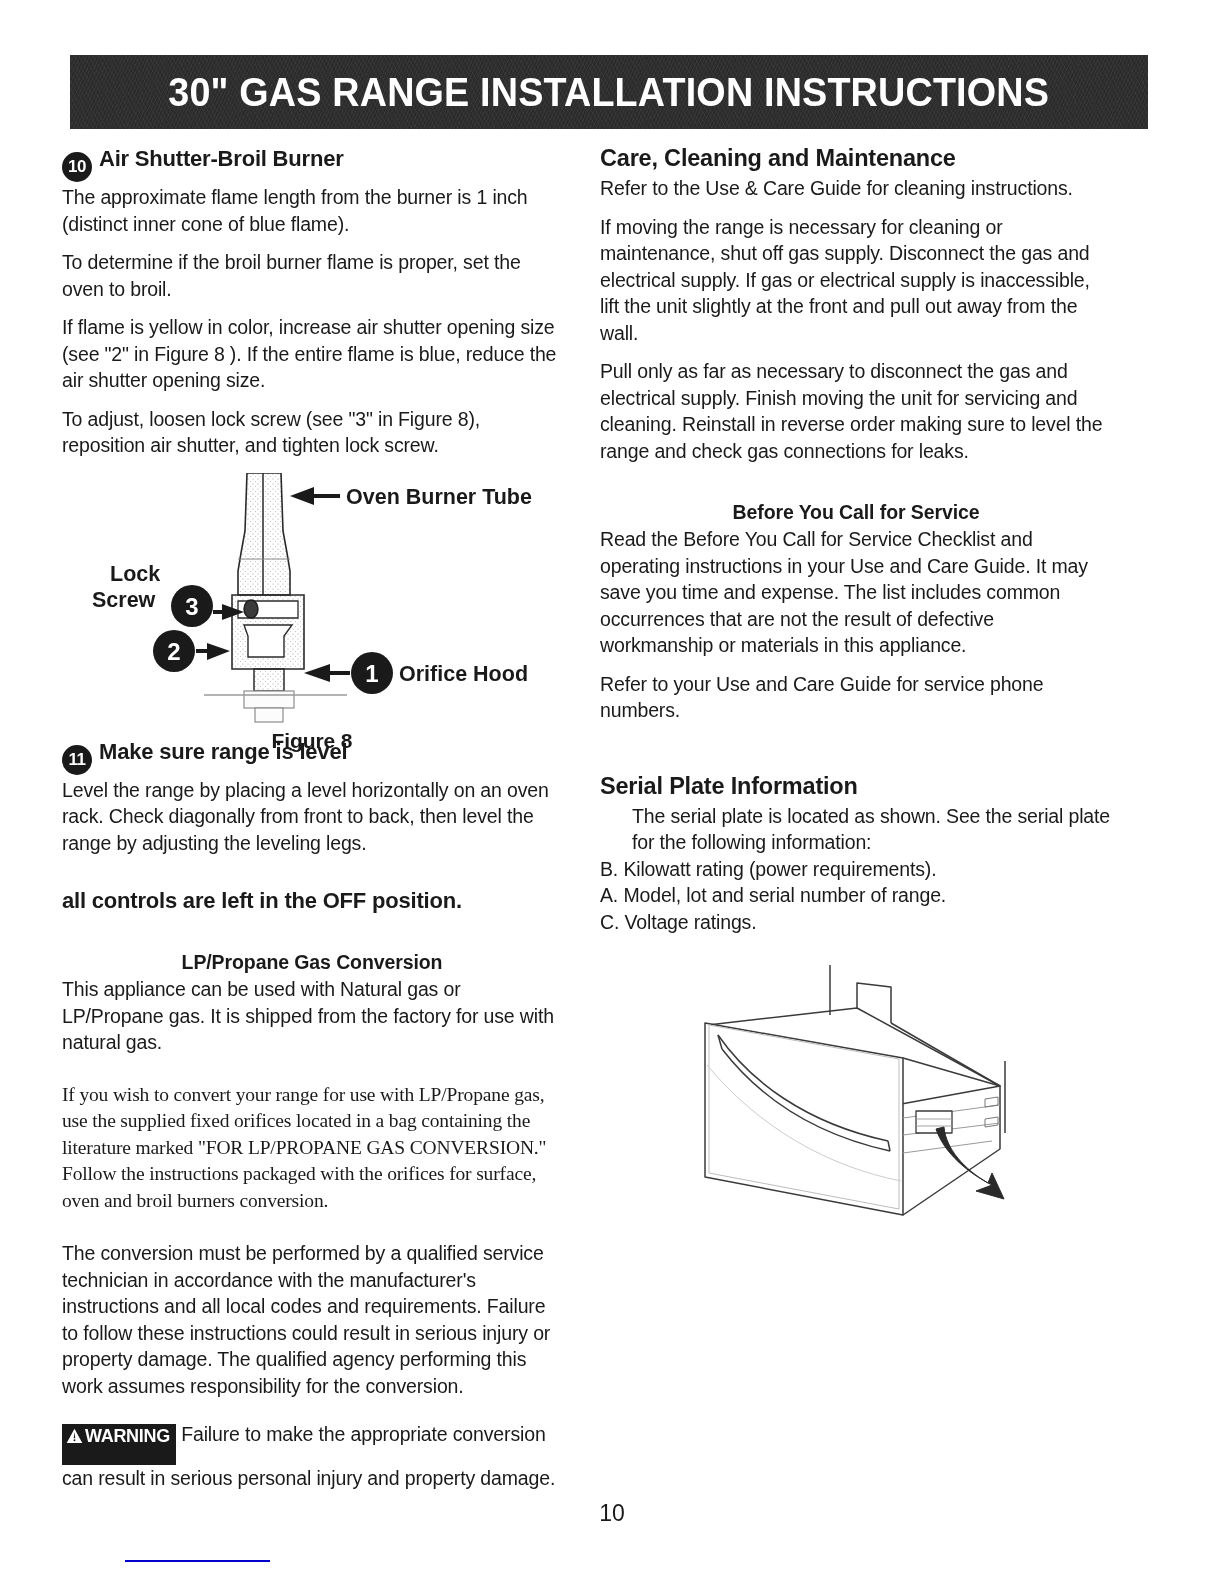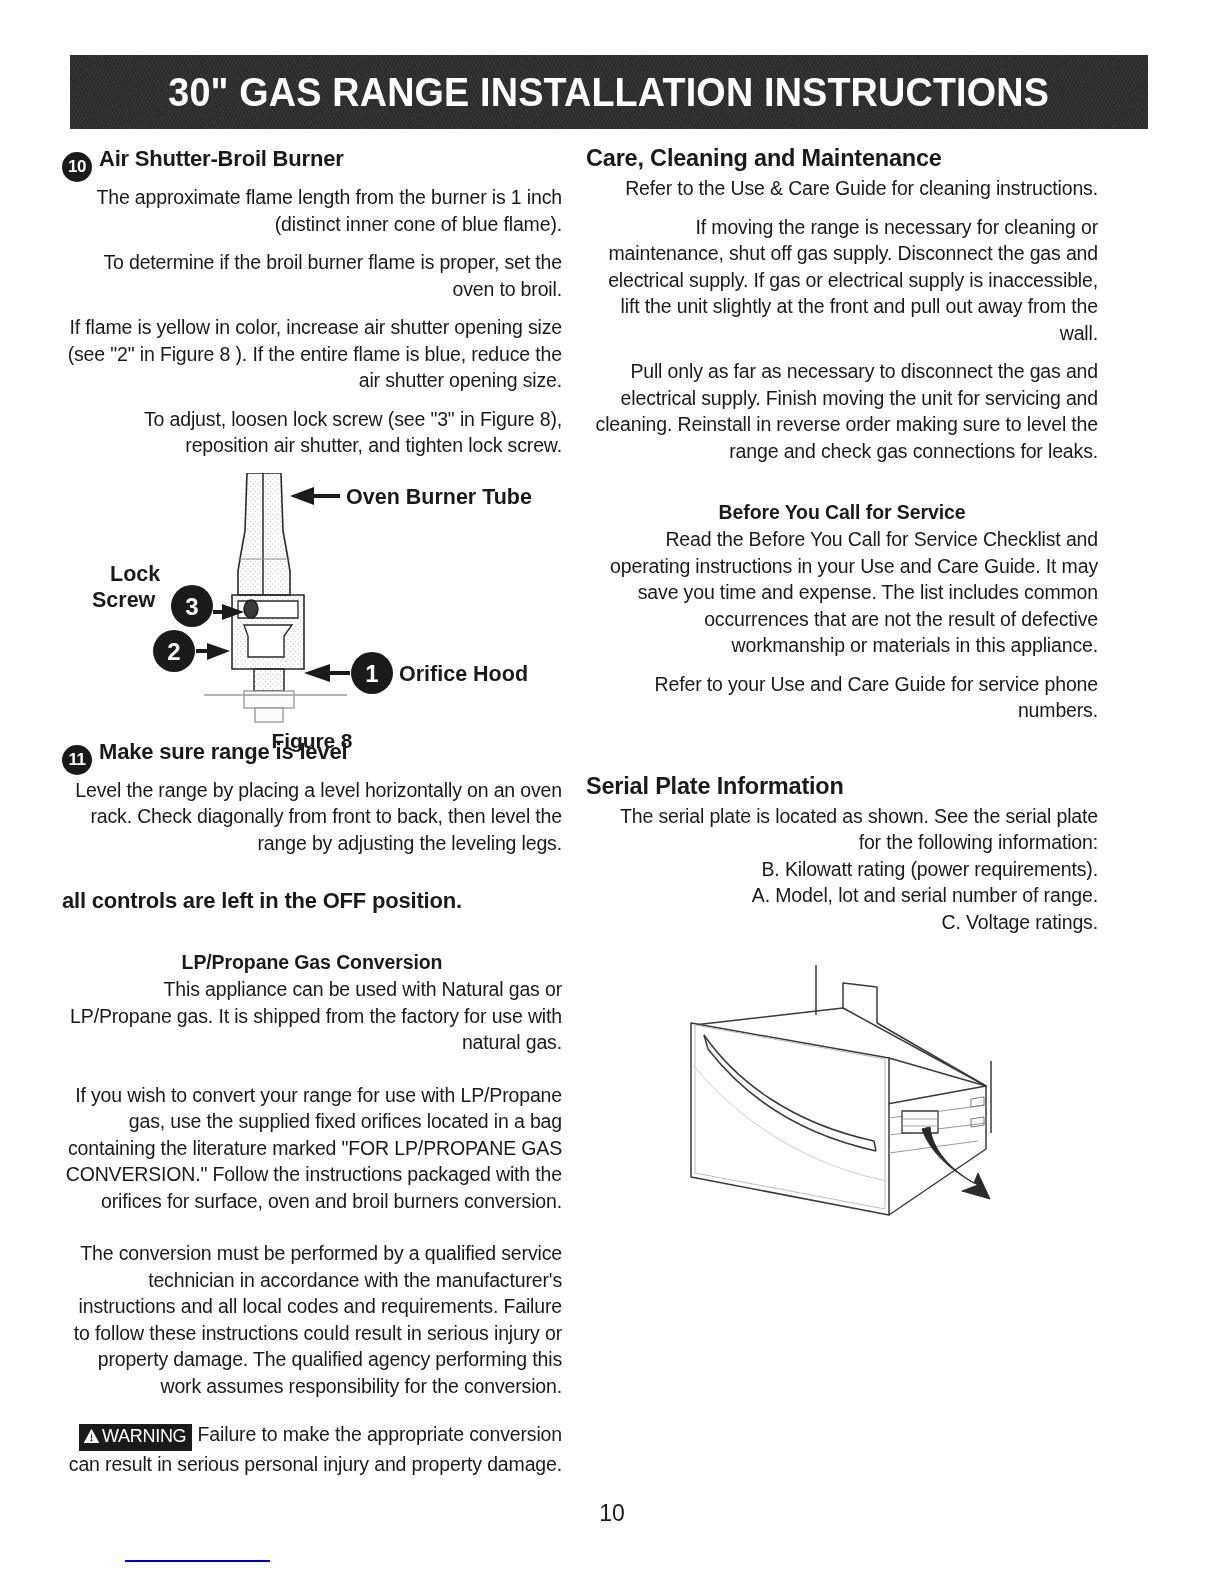--- a/index.html
+++ b/index.html
@@ -49,30 +49,29 @@
     position: absolute;
     left: 0;
     top: 144px;
     width: 1224px;
   }
   .col {
     position: absolute;
     top: 0;
   }
   .col-left  { left: 62px;  width: 500px; }
-  .col-right { left: 586px; width: 512px; }
+  .col-right { left: 600px; width: 512px; }
 
   
   p, .body-text {
     font-size: 19.5px;
     line-height: 26.5px;
     margin: 0 0 12px 0;
     letter-spacing: -0.15px;
     word-spacing: 0px;
-    text-align: right;
   }
   .tight { margin-bottom: 0; }
 
   h2.section-head {
     font-size: 23.5px;
     font-weight: bold;
     line-height: 29px;
     margin: 0 0 2px 0;
     letter-spacing: -0.2px;
   }
@@ -132,24 +131,24 @@
     width: 512px;
     height: 270px;
     margin-top: 18px;
   }
 
   
   .warning-badge {
     display: inline-block;
     background: #1a1a1a;
     color: #ffffff;
-    font-weight: normal;
+    font-weight: bold;
     font-size: 18px;
     line-height: 22px;
-    padding: 1px 6px 2px 4px;
+    padding: 1px 6px 16px 4px;
     vertical-align: -1px;
     letter-spacing: -0.3px;
     white-space: nowrap;
   }
   .warning-badge .tri {
     display: inline-block;
     vertical-align: -2px;
     margin-right: 2px;
   }
   .warning-text { }
@@ -263,21 +262,21 @@
 
     <div style="margin-top:30px;">
       <span class="step-head" style="margin-bottom:0;">
         <span>all controls are left in the OFF position.</span>
       </span>
     </div>
 
     <div style="margin-top:34px;">
       <h3 class="sub-head">LP/Propane Gas Conversion</h3>
       <p class="body-text" style="margin-bottom:26px;">This appliance can be used with Natural gas or LP/Propane gas. It is shipped from the factory for use with natural gas.</p>
-      <p class="body-text" style="margin-bottom:26px;">If you wish to convert your range for use with LP/Propane gas, use the supplied fixed orifices located in a bag containing the literature marked "FOR LP/PROPANE GAS CONVERSION." Follow the instructions packaged with the orifices for surface, oven and broil burners conversion.</p>
+      <p class="body-text" style="margin-bottom:26px;font-family:Liberation Serif, serif;">If you wish to convert your range for use with LP/Propane gas, use the supplied fixed orifices located in a bag containing the literature marked "FOR LP/PROPANE GAS CONVERSION." Follow the instructions packaged with the orifices for surface, oven and broil burners conversion.</p>
       <p class="body-text" style="margin-bottom:22px;">The conversion must be performed by a qualified service technician in accordance with the manufacturer's instructions and all local codes and requirements. Failure to follow these instructions could result in serious injury or property damage. The qualified agency performing this work assumes responsibility for the conversion.</p>
     </div>
 
     <p class="body-text"><span class="warning-badge"><span class="tri"><svg width="17" height="16" viewBox="0 0 17 16">
               <path d="M8.5 0.8 L16.3 15 L0.7 15 Z" fill="#ffffff"></path>
               <path d="M8.5 4.2 L9.3 10.2 L7.7 10.2 Z" fill="#1a1a1a"></path>
               <circle cx="8.5" cy="12.3" r="0.95" fill="#1a1a1a"></circle>
             </svg></span><span>WARNING</span></span><span class="warning-text"> Failure to make the appropriate conversion can result in serious personal injury and property damage.</span></p>
 
   </div>

